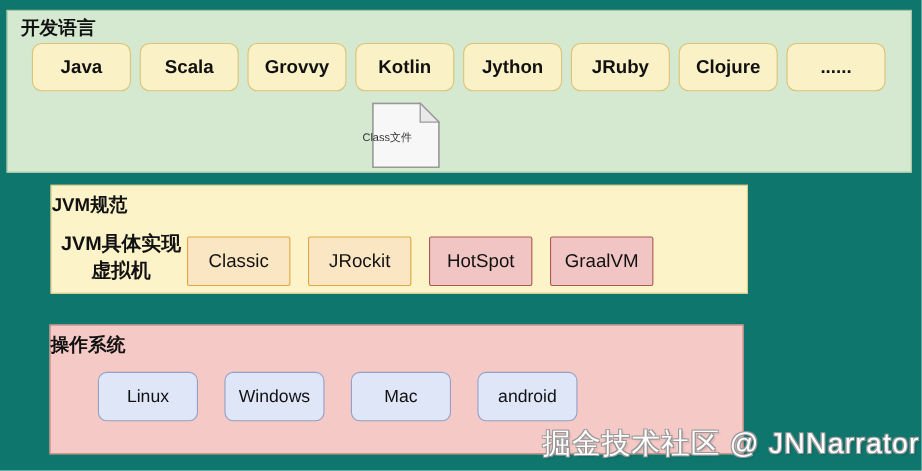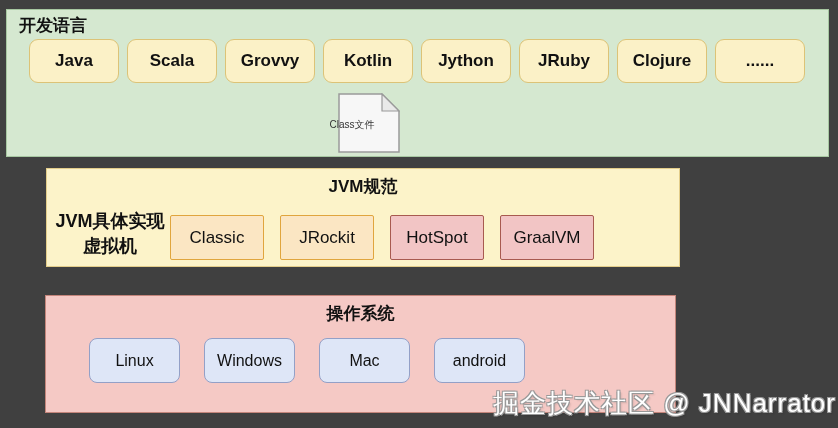--- a/index.html
+++ b/index.html
@@ -1,21 +1,21 @@
 <!DOCTYPE html>
 <html style="--green-bg: #d5e8d0; --green-border: #a7c7a1; --lang-bg: #fbf1c7; --lang-border: #dcc377; --yellow-bg: #fcf3c9; --yellow-border: #e3cd8a; --impl-orange-bg: #fbe6c3; --impl-orange-border: #e0a53e; --impl-pink-bg: #f2c5c5; --impl-pink-border: #a85a50; --pink-bg: #f5c9c5; --pink-border: #c4857b; --os-bg: #dee6f7; --os-border: #93a0c7; --file-bg: #f7f7f7; --file-border: #9a9a9a; --text: #111111; --watermark-fill: #ffffff; --watermark-outline: #999999;"><head>
 <meta charset="utf-8">
 <style>
   html, body { margin: 0; padding: 0; background: #ffffff; }
   * { box-sizing: border-box; }
   .canvas {
     position: relative;
     width: 838px;
     height: 428px;
-    background: #404040;
+    background: #0f766e;
     overflow: hidden;
     font-family: "Liberation Sans", sans-serif;
     color: var(--text, #111111);
   }
   .section { position: absolute; }
   .sec-green {
     left: 6px; top: 9px; width: 823px; height: 148px;
     background: var(--green-bg, #d5e8d0);
     border: 1px solid var(--green-border, #a7c7a1);
   }
@@ -30,21 +30,21 @@
     border: 1px solid var(--pink-border, #c4857b);
   }
   .sec-title {
     position: absolute;
     font-size: 17px;
     font-weight: 600;
     color: var(--text, #111111);
     white-space: nowrap;
   }
   .title-left { left: 12px; top: 4px; }
-  .title-center { left: 0; right: 0; top: 6px; text-align: center; }
+  .title-center { left: 0; right: 0; top: 6px; }
 
   .lang-row {
     position: absolute; left: 22px; top: 29px;
     display: flex; gap: 8px; justify-content: flex-end;
   }
   .lang-box {
     width: 90px; height: 44px;
     background: var(--lang-bg, #fbf1c7);
     border: 1.5px solid var(--lang-border, #dcc377);
     border-radius: 9px;

